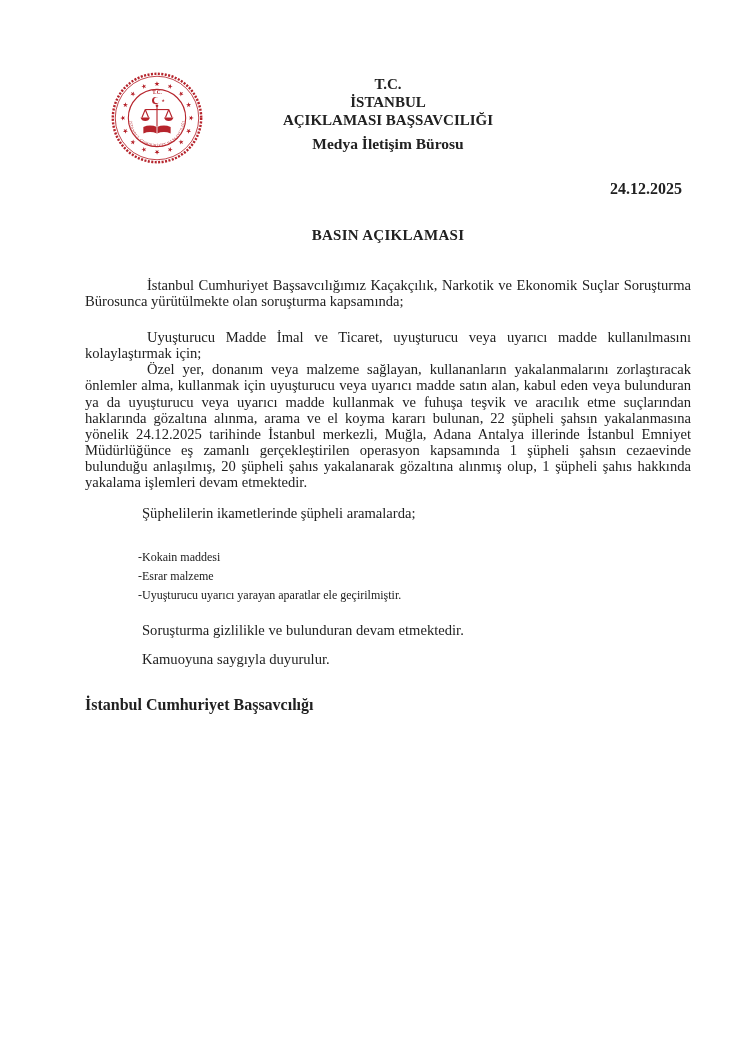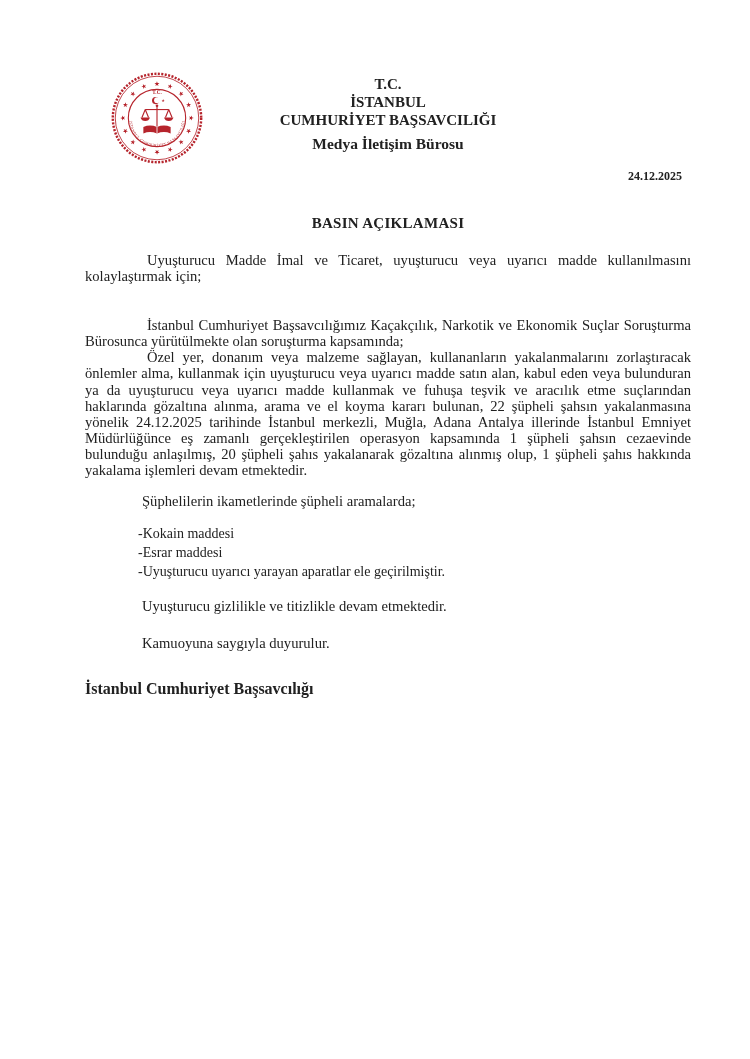--- a/index.html
+++ b/index.html
@@ -34,22 +34,22 @@
   }
   .bureau {
     font-weight: bold;
     font-size: 15.5px;
     margin-top: 5px;
     line-height: 19px;
   }
   .date-line {
     text-align: right;
     font-weight: bold;
-    font-size: 12px;
-    margin-top: 15px;
+    font-size: 16px;
+    margin-top: 27px;
     padding-right: 9px;
     line-height: 17px;
   }
   .doc-title {
     text-align: center;
     font-weight: bold;
     font-size: 15px;
     margin-top: 29px;
     line-height: 18px;
     letter-spacing: 0.3px;
@@ -64,27 +64,27 @@
   .p1 { margin-top: 33px; }
   .p2 { margin-top: 20px; }
   .p3 { }
   .line-indent {
     font-size: 14.6px;
     line-height: 17px;
     padding-left: 57px;
   }
   .search-line { margin-top: 15px; }
   .items {
-    margin-top: 14px;
-    font-size: 14px;
+    margin-top: 26px;
+    font-size: 12px;
     line-height: 19px;
     padding-left: 53px;
   }
   .closing-1 { margin-top: 17px; }
-  .closing-2 { margin-top: 20px; }
+  .closing-2 { margin-top: 12px; }
   .signature {
     margin-top: 27px;
     text-align: left;
     font-weight: bold;
     font-size: 16px;
     line-height: 20px;
   }
 </style>
 </head>
 <body>
@@ -180,42 +180,42 @@
     <text font-size="4.1" fill="#b6242c" letter-spacing="0.35">
       <textPath href="#seal-arc" startOffset="50%" text-anchor="middle">İSTANBUL CUMHURİYET BAŞSAVCILIĞI</textPath>
     </text>
   </svg>
 
   <div class="col">
 
     <div class="letterhead">
       <div>T.C.</div>
       <div>İSTANBUL</div>
-      <div>CUMHURİYET BAŞSAVCILIĞI</div>
+      <div>AÇIKLAMASI BAŞSAVCILIĞI</div>
       <div class="bureau">Medya İletişim Bürosu</div>
     </div>
 
     <div class="date-line">24.12.2025</div>
 
     <div class="doc-title">BASIN AÇIKLAMASI</div>
 
+    <p class="para p1">İstanbul Cumhuriyet Başsavcılığımız Kaçakçılık, Narkotik ve Ekonomik Suçlar Soruşturma Bürosunca yürütülmekte olan soruşturma kapsamında;</p>
+
     <p class="para p2">Uyuşturucu Madde İmal ve Ticaret, uyuşturucu veya uyarıcı madde kullanılmasını kolaylaştırmak için;</p>
-
-    <p class="para p1">İstanbul Cumhuriyet Başsavcılığımız Kaçakçılık, Narkotik ve Ekonomik Suçlar Soruşturma Bürosunca yürütülmekte olan soruşturma kapsamında;</p>
 
     <p class="para p3">Özel yer, donanım veya malzeme sağlayan, kullananların yakalanmalarını zorlaştıracak önlemler alma, kullanmak için uyuşturucu veya uyarıcı madde satın alan, kabul eden veya bulunduran ya da uyuşturucu veya uyarıcı madde kullanmak ve fuhuşa teşvik ve aracılık etme suçlarından haklarında gözaltına alınma, arama ve el koyma kararı bulunan, 22 şüpheli şahsın yakalanmasına yönelik 24.12.2025 tarihinde İstanbul merkezli, Muğla, Adana Antalya illerinde İstanbul Emniyet Müdürlüğünce eş zamanlı gerçekleştirilen operasyon kapsamında 1 şüpheli şahsın cezaevinde bulunduğu anlaşılmış, 20 şüpheli şahıs yakalanarak gözaltına alınmış olup, 1 şüpheli şahıs hakkında yakalama işlemleri devam etmektedir.</p>
 
     <div class="line-indent search-line">Şüphelilerin ikametlerinde şüpheli aramalarda;</div>
 
     <div class="items">
       <div>-Kokain maddesi</div>
-      <div>-Esrar maddesi</div>
+      <div>-Esrar malzeme</div>
       <div>-Uyuşturucu uyarıcı yarayan aparatlar ele geçirilmiştir.</div>
     </div>
 
-    <div class="line-indent closing-1">Uyuşturucu gizlilikle ve titizlikle devam etmektedir.</div>
+    <div class="line-indent closing-1">Soruşturma gizlilikle ve bulunduran devam etmektedir.</div>
 
     <div class="line-indent closing-2">Kamuoyuna saygıyla duyurulur.</div>
 
     <div class="signature">İstanbul Cumhuriyet Başsavcılığı</div>
 
   </div>
 </div>
 
 </body></html>

